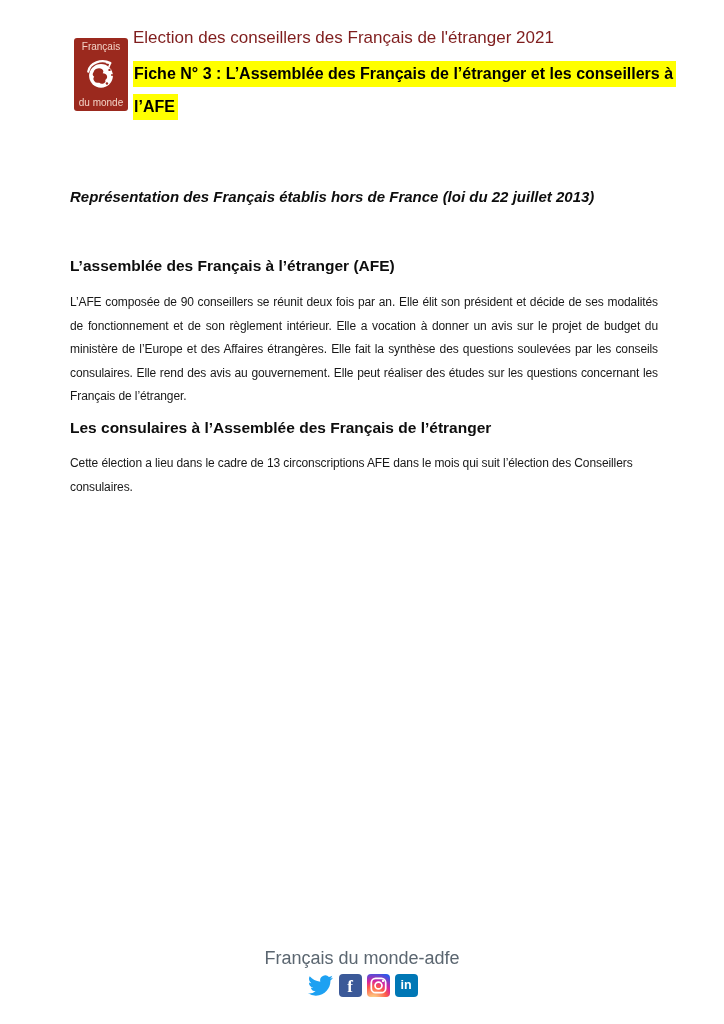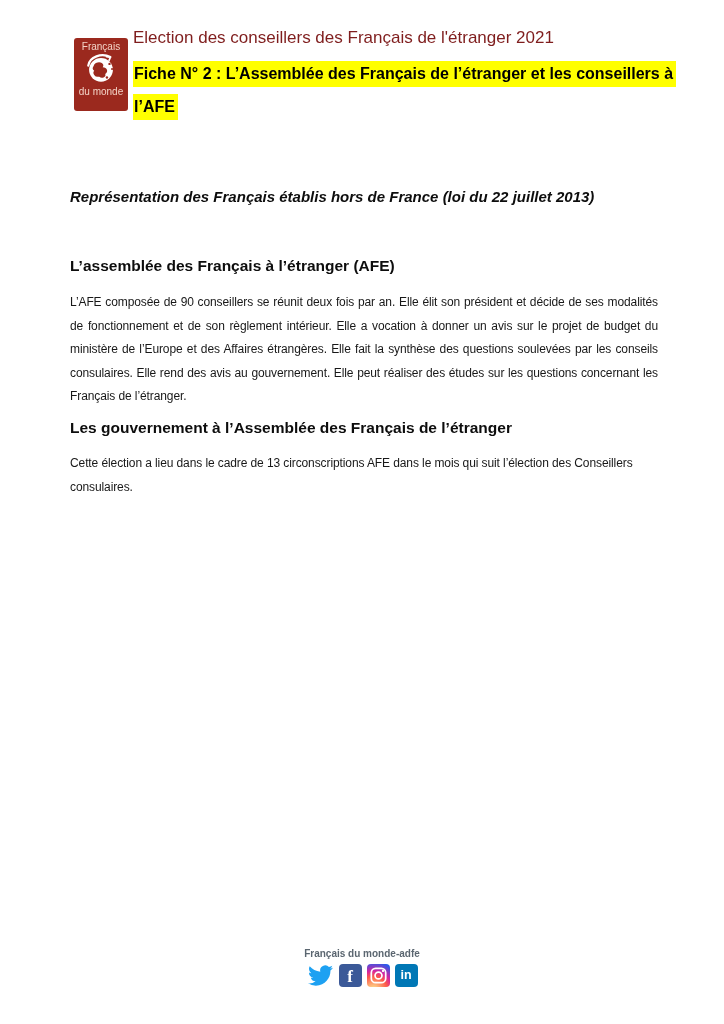--- a/index.html
+++ b/index.html
@@ -20,20 +20,21 @@
   
   .logo {
     position: absolute;
     left: 74px; top: 38px;
     width: 54px; height: 73px;
     background: var(--logo-red, #9b291e);
     border-radius: 3px;
     display: flex;
     flex-direction: column;
     align-items: center;
+    justify-content: space-between;
     padding: 3px 2px;
   }
   .logo-label {
     color: #f3d3c6;
     font-size: 10px;
     line-height: 11px;
     white-space: nowrap;
   }
   .logo svg { display: block; }
 
@@ -96,22 +97,22 @@
   .par2 .justified { text-align: justify; }
 
   
   .footer {
     position: absolute;
     left: 0; top: 948px;
     width: 100%;
     text-align: center;
   }
   .footer-org {
-    font-size: 10px;
-    font-weight: bold;
+    font-size: 18px;
+    font-weight: normal;
     color: var(--footer-text, #5b6670);
   }
   .social-row {
     margin-top: 4px;
     display: flex;
     justify-content: center;
     align-items: center;
     gap: 5px;
     height: 24px;
   }
@@ -160,31 +161,31 @@
         <path d="M5 16 A 17 14 0 0 1 31 6" stroke="#ffffff" stroke-width="2.6" fill="none" stroke-linecap="round"></path>
         <path d="M31 6 l-4.5 -0.5 M31 6 l-1.5 4" stroke="#ffffff" stroke-width="2" fill="none" stroke-linecap="round"></path>
       </svg>
     </span>
     <span class="logo-label">du monde</span>
   </div>
 
   <div class="header-text">
     <div class="doc-title">Election des conseillers des Français de l'étranger 2021</div>
     <div class="highlight-block">
-      <span class="highlight-line">Fiche N° 2 : L’Assemblée des Français de l’étranger et les conseillers à</span><br>
+      <span class="highlight-line">Fiche N° 3 : L’Assemblée des Français de l’étranger et les conseillers à</span><br>
       <span class="highlight-line">l’AFE</span>
     </div>
   </div>
 
   <div class="intro-heading">Représentation des Français établis hors de France (loi du 22 juillet 2013)</div>
 
   <div class="section-heading section1-heading">L’assemblée des Français à l’étranger (AFE)</div>
   <div class="body-par par1">L’AFE composée de 90 conseillers se réunit deux fois par an. Elle élit son président et décide de ses modalités de fonctionnement et de son règlement intérieur. Elle a vocation à donner un avis sur le projet de budget du ministère de l’Europe et des Affaires étrangères. Elle fait la synthèse des questions soulevées par les conseils consulaires. Elle rend des avis au gouvernement. Elle peut réaliser des études sur les questions concernant les Français de l’étranger.</div>
 
-  <div class="section-heading section2-heading">Les gouvernement à l’Assemblée des Français de l’étranger</div>
+  <div class="section-heading section2-heading">Les consulaires à l’Assemblée des Français de l’étranger</div>
   <div class="body-par par2">
     <div>Cette élection a lieu dans le cadre de 13 circonscriptions AFE dans le mois qui suit l’élection des Conseillers consulaires.</div>
   </div>
 
   <div class="footer">
     <div class="footer-org">Français du monde-adfe</div>
     <div class="social-row">
       <span class="social-icon twitter-wrap">
         <svg width="25" height="25" viewBox="0 0 24 24">
           <path fill="#1da1f2" d="M23.953 4.57a10 10 0 01-2.825.775 4.958 4.958 0 002.163-2.723c-.951.555-2.005.959-3.127 1.184a4.92 4.92 0 00-8.384 4.482C7.69 8.095 4.067 6.13 1.64 3.162a4.822 4.822 0 00-.666 2.475c0 1.71.87 3.213 2.188 4.096a4.904 4.904 0 01-2.228-.616v.06a4.923 4.923 0 003.946 4.827 4.996 4.996 0 01-2.212.085 4.936 4.936 0 004.604 3.417 9.867 9.867 0 01-6.102 2.105c-.39 0-.779-.023-1.17-.067a13.995 13.995 0 007.557 2.209c9.053 0 13.998-7.496 13.998-13.985 0-.21 0-.42-.015-.63A9.935 9.935 0 0024 4.59z"></path>

